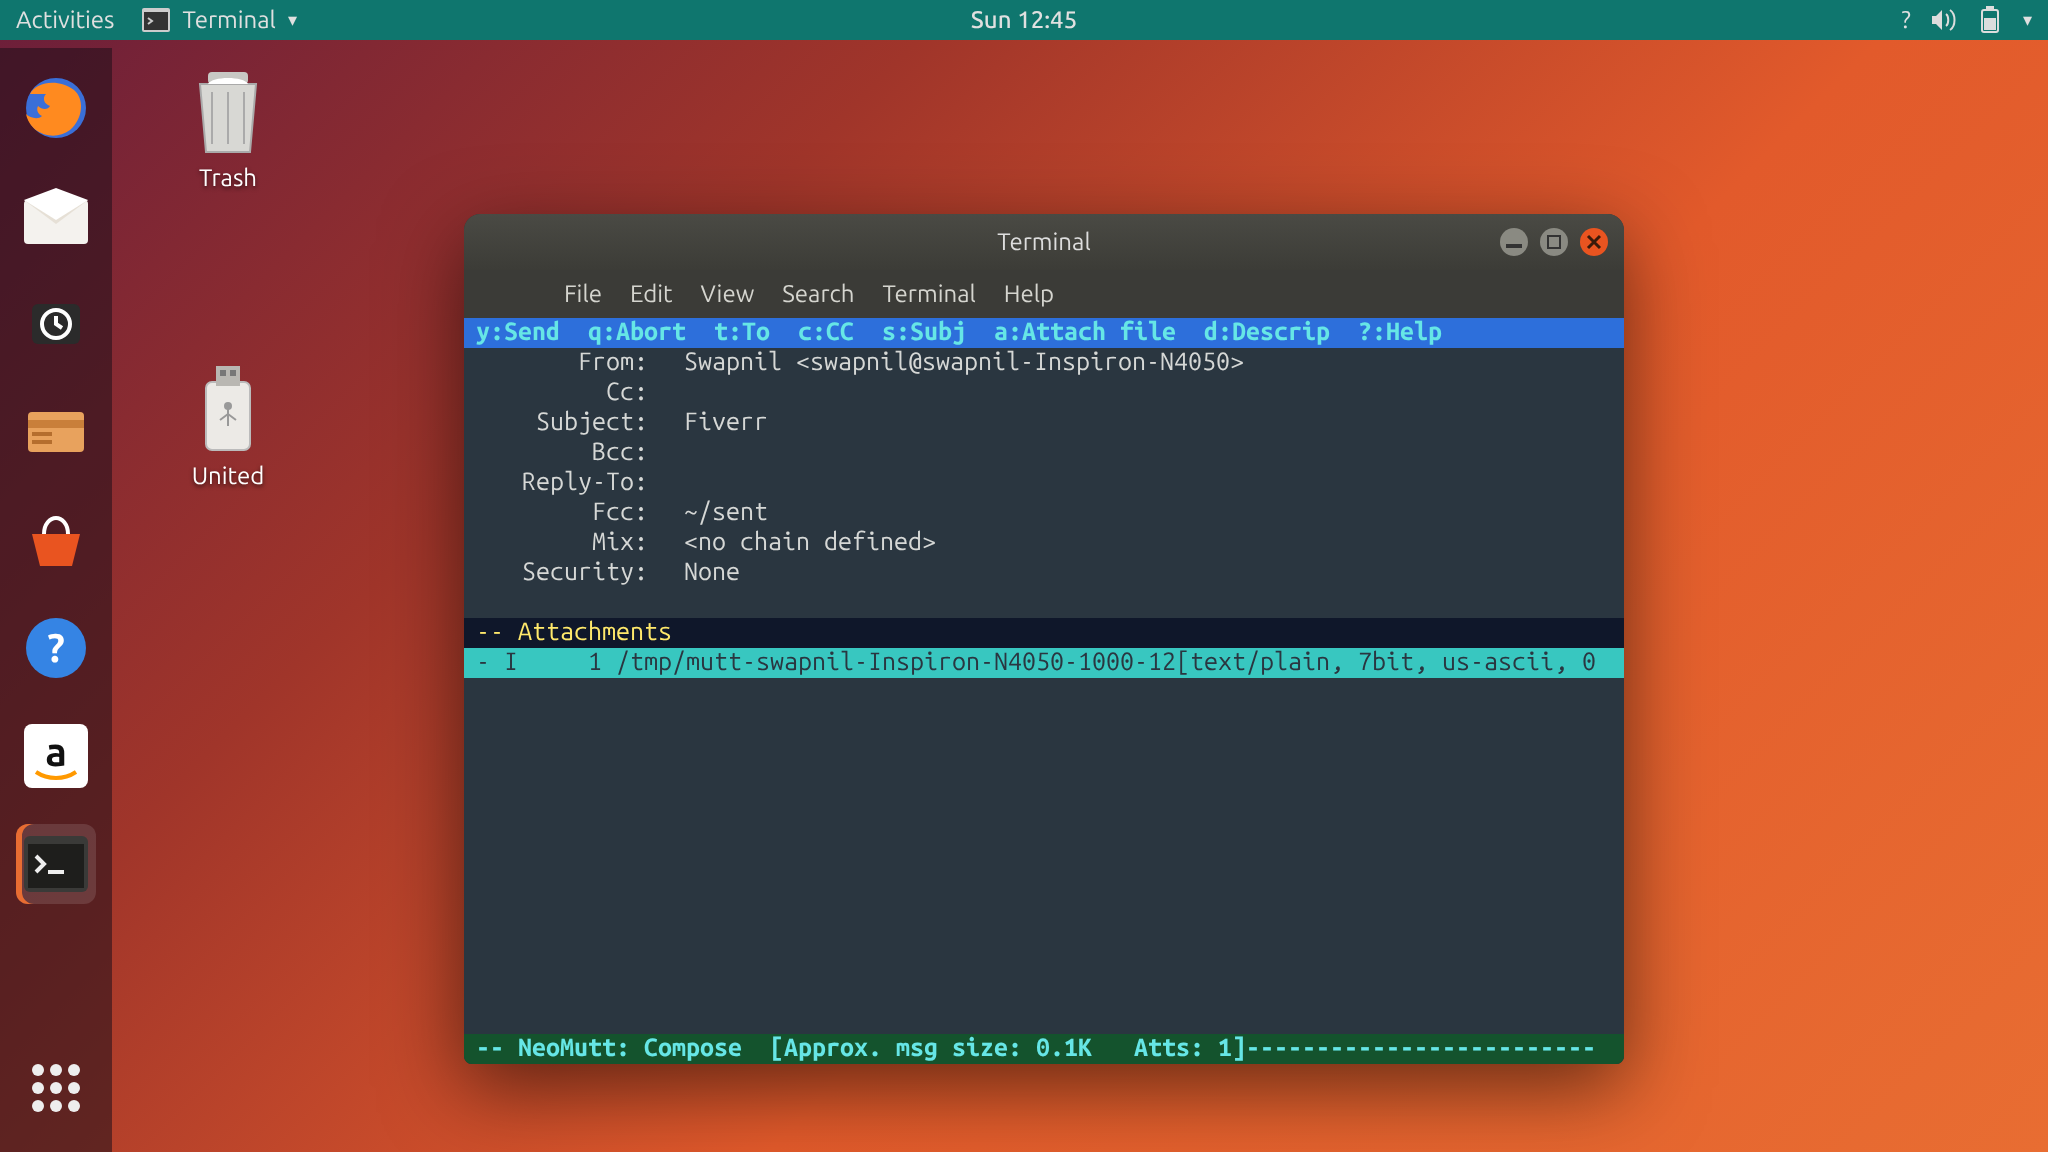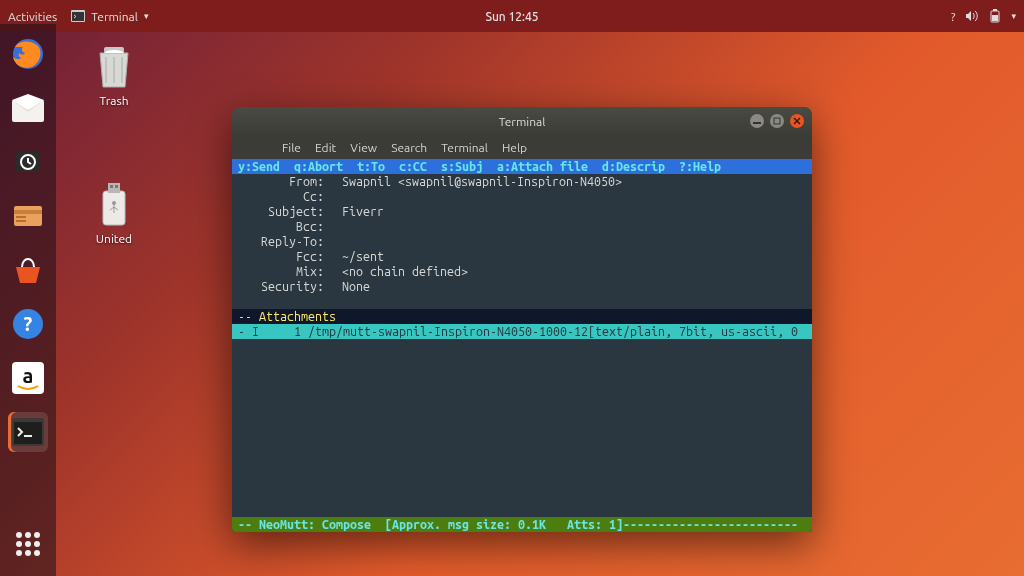--- a/index.html
+++ b/index.html
@@ -5,22 +5,22 @@
 * { margin: 0; padding: 0; box-sizing: border-box; }
 body {
   width: 1024px; height: 576px;
   font-family: Ubuntu, "Segoe UI", sans-serif;
   background: linear-gradient(135deg, #6b1e3a 0%, #a0352a 30%, #e25a2b 60%, #e86d32 100%);
   position: relative; overflow: hidden;
 }
 
 
 .topbar {
-  position: absolute; top: 0; left: 0; right: 0; height: 32px;
-  background: #7f1d1d; color: #e0e0e0; font-size: 12px;
+  position: absolute; top: 0; left: 0; right: 0; height: 20px;
+  background: #0f766e; color: #e0e0e0; font-size: 12px;
   display: flex; align-items: center; padding: 0 8px;
 }
 .topbar .left { display: flex; gap: 14px; align-items: center; }
 .topbar .center { position: absolute; left: 50%; transform: translateX(-50%); font-weight: 500; }
 .topbar .right { margin-left: auto; display: flex; gap: 10px; align-items: center; }
 .topbar .appmenu { display: flex; align-items: center; gap: 6px; }
 .topbar .tri { font-size: 9px; }
 
 
 .dock {
@@ -61,21 +61,21 @@
   font-size:12.5px; line-height:15px;
   padding:0; overflow:hidden; position:relative;
 }
 .line { white-space:pre; color:#d6d8d6; padding:0 6px; }
 .hdrline { background:#2d6fdb; color:#66e6e6; font-weight:bold; }
 .fieldlbl { color:#d6d8d6; display:inline-block; width:86px; text-align:right; }
 .fieldval { color:#d6d8d6;margin-left:11px; }
 .redacted { display:inline-block; width:84px; height:12px; background:#455560; vertical-align:middle; }
 .divbar { background:#0f172a; color:#ffe96b; padding:0 6px; }
 .attline { background:#38c7c0; color:#2a3640; padding:0 6px; }
-.statusbar { position:absolute; bottom:0; left:0; right:0; background:#4d7c0f; color:#66e6e6; padding:0 6px; white-space:pre; font-weight:bold; }
+.statusbar { position:absolute; bottom:0; left:0; right:0; background:#14532d; color:#66e6e6; padding:0 6px; white-space:pre; font-weight:bold; }
 
 
 svg { display:block; }
 </style>
 </head>
 <body>
 
 <div class="topbar">
   <div class="left">
     <span>Activities</span>
@@ -173,21 +173,21 @@
         <span></span>
         <span></span>
         <span></span>
         <span></span>
         <span></span>
         <span></span>
       </div>
   </div>
 </div>
 
-<div class="deskicon" style="left:78px; top:42px">
+<div class="deskicon" style="left:78px; top:31px">
   <div class="box">
     <svg width="44" height="46" viewBox="0 0 44 46">
         <path d="M8 10h28l-3 34H11z" fill="#d8d8d4" stroke="#aaa"></path>
         <rect x="12" y="4" width="20" height="6" rx="2" fill="#c8c8c4"></rect>
         <path d="M14 14v26M22 14v26M30 14v26" stroke="#aaa"></path>
         <path d="M12 10c2-4 18-4 20 0" fill="#fff"></path>
       </svg>
   </div>
   <span>Trash</span>
 </div>

